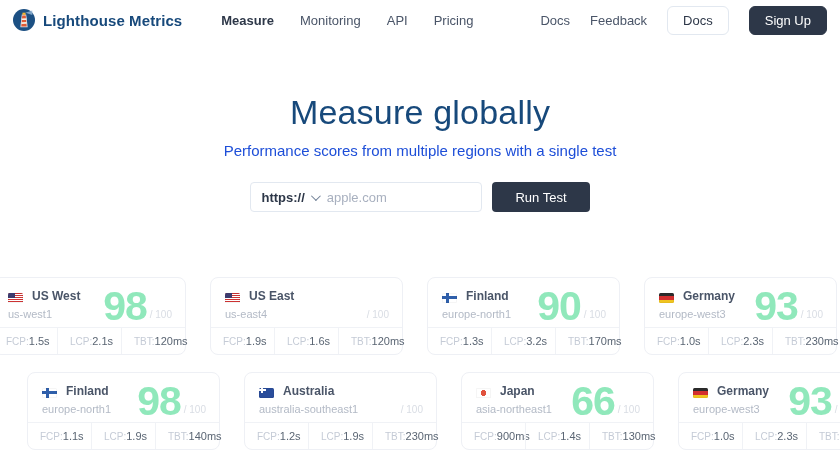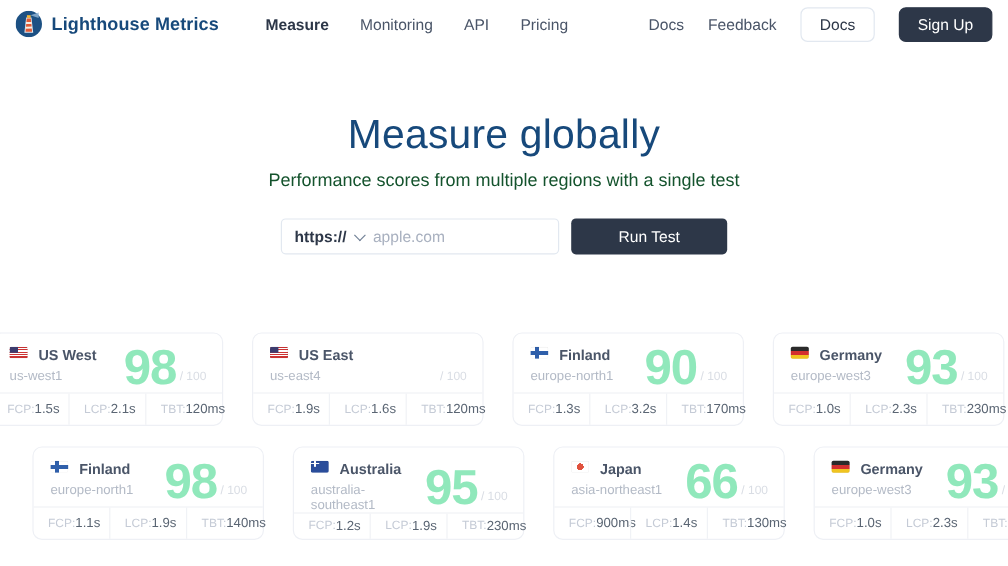--- a/index.html
+++ b/index.html
@@ -16,45 +16,45 @@
   .nav-item.active { color:#2d3748; font-weight:700; }
   .nav-right { display:flex; align-items:center; gap:20px; }
   .btn { font-size:13px; border-radius:6px; padding:6px 15px; cursor:pointer;
     font-family:"Liberation Sans", sans-serif; }
   .btn-login { background:#fff; border:1px solid #e2e8f0; color:#2d3748; }
   .btn-signup { background:#2d3748; border:1px solid #2d3748; color:#fff; }
 
   
   .hero { text-align:center; margin-top:53px; }
   .hero-title { font-size:34px; font-weight:400; color:#17497b; letter-spacing:.2px; }
-  .hero-subtitle { font-size:15px; color:#14532d; margin-top:10px; }
+  .hero-subtitle { font-size:15px; color:#1d4ed8; margin-top:10px; }
 
   .search-row { display:flex; justify-content:center; align-items:center; gap:10px; margin-top:23px; }
   .url-box { width:232px; height:30px; border:1px solid #e2e8f0; border-radius:4px;
     background:#fff; display:flex; align-items:center; padding:0 10px; }
   .protocol { display:flex; align-items:center; gap:6px; cursor:pointer; }
   .protocol-label { font-size:13px; font-weight:700; color:#2d3748; }
   .chev { width:7px; height:7px; border-right:1.5px solid #718096; border-bottom:1.5px solid #718096;
     transform:rotate(45deg) translateY(-2px); display:inline-block; }
   .url-input { border:none; outline:none; flex:1; margin-left:9px; font-size:13px;
     color:#4a5568; font-family:"Liberation Sans", sans-serif; min-width:0; }
   .url-input::placeholder { color:#a8b0bf; }
-  .btn-run { height:30px; padding:0 39px; background:#2d3748; color:#fff; border:none;
+  .btn-run { height:30px; padding:0 23px; background:#2d3748; color:#fff; border:none;
     border-radius:4px; font-size:13px; cursor:pointer; font-family:"Liberation Sans", sans-serif; }
 
   
   .cards-area { position:relative; margin-top:65px; height:180px; }
   .card-row { position:absolute; display:flex; gap:24px; }
   .card-row.row1 { top:0; left:-7px; }
   .card-row.row2 { top:95px; left:27px; }
 
   .card { width:193px; height:78px; flex-shrink:0; background:#fff;
     border:1px solid #eef0f5; border-radius:8px; display:flex; flex-direction:column; }
   .card-body { flex:1; display:flex; justify-content:space-between; padding:11px 13px 0 14px; }
-  .card-region { display:flex; align-items:flex-start; gap:9px; }
+  .card-region { display:flex; align-items:flex-end; gap:9px; }
   .region-name { font-size:12px; font-weight:700; color:#4a5568; }
   .zone-name { font-size:11px; color:#b3bac6; margin-top:5px; }
   .score { display:flex; align-items:flex-end; margin-top:-3px; }
   .score-value { font-size:41px; line-height:1; font-weight:600; color:#90e8bb; letter-spacing:-1px; }
   .score-max { font-size:10px; color:#d9dde4; margin-left:3px; margin-bottom:7px; white-space:nowrap; }
   .card-footer { height:27px; border-top:1px solid #f0f2f6; display:flex; }
   .stat { flex:1; display:flex; justify-content:space-between; align-items:center;
     padding:0 12px; border-left:1px solid #f0f2f6; min-width:0; }
   .stat:first-child { border-left:none; }
   .stat-label { font-size:10px; color:#c5cbd6; }
@@ -276,21 +276,20 @@
       <div class="card">
     <div class="card-body">
       <div>
         <div class="card-region">
           <span class="flag flag-au"></span>
           <span class="region-name">Australia</span>
         </div>
         <div class="zone-name">australia-southeast1</div>
       </div>
       <div class="score">
-        <span class="score-value">95</span>
         <span class="score-max">/ 100</span>
       </div>
     </div>
     <div class="card-footer">
           <div class="stat">
             <span class="stat-label">FCP:</span>
             <span class="stat-value">1.2s</span>
           </div>
           <div class="stat">
             <span class="stat-label">LCP:</span>

